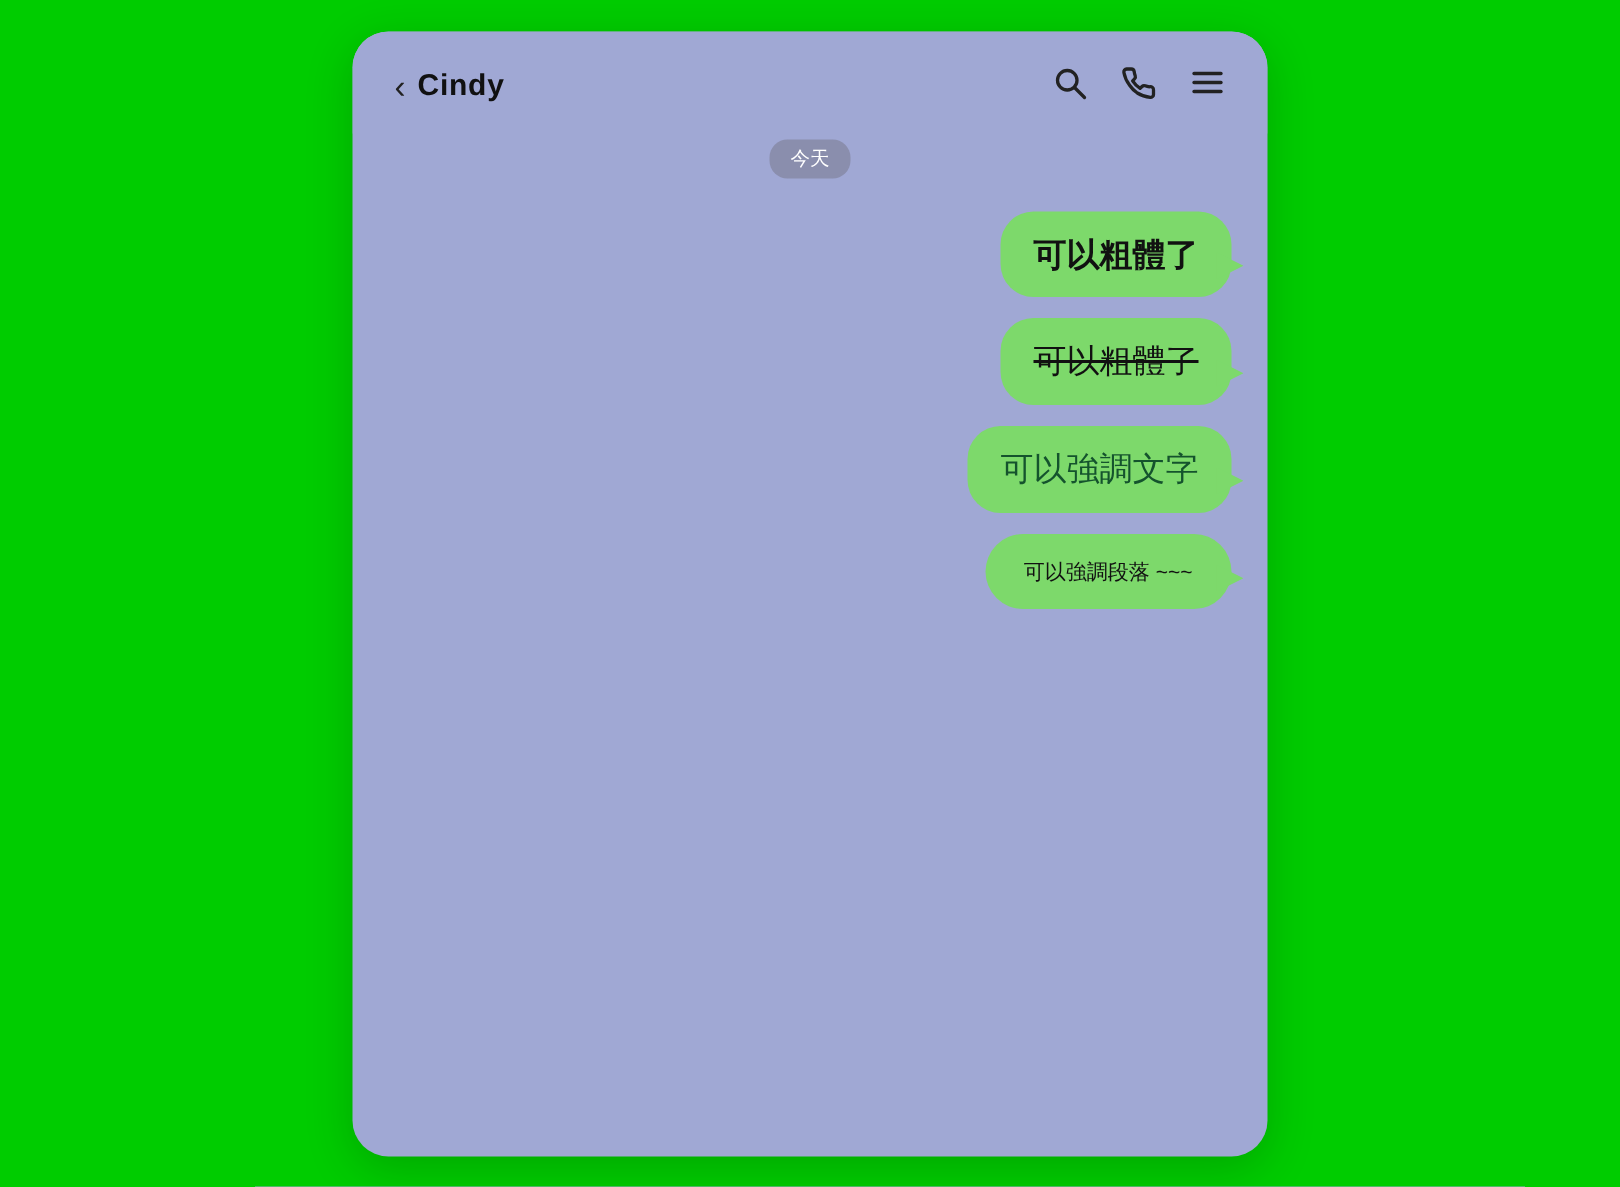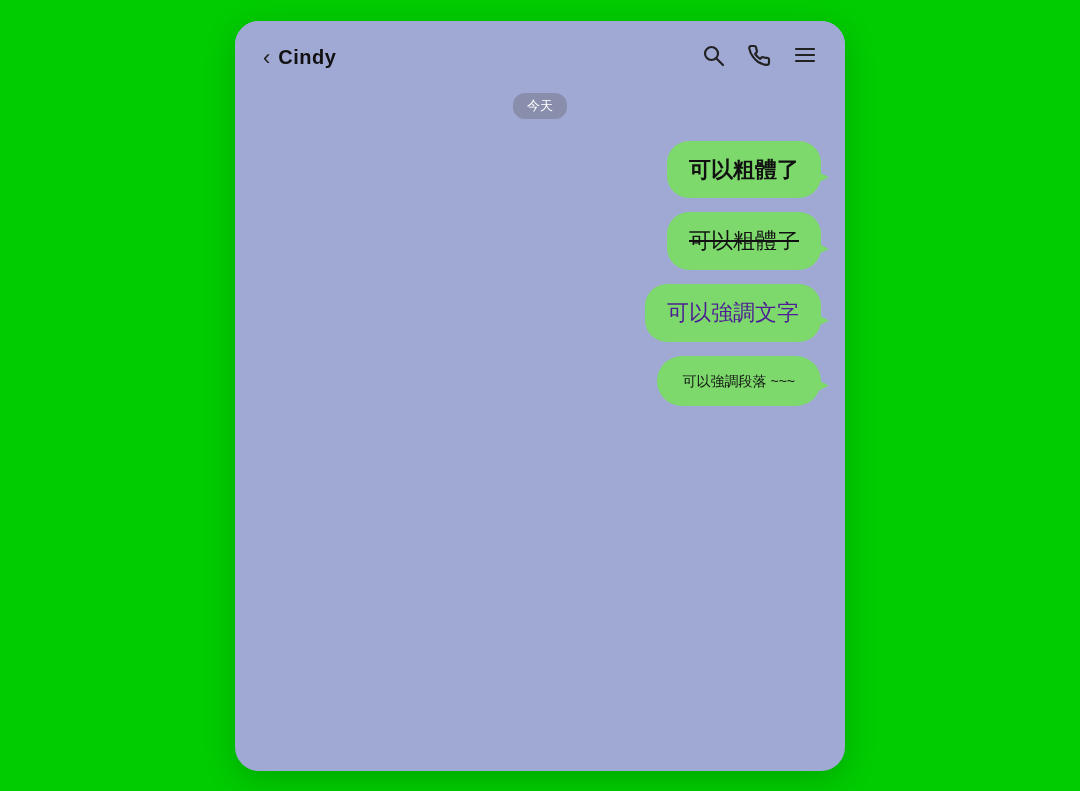--- a/index.html
+++ b/index.html
@@ -119,21 +119,21 @@
 
     .bubble.italic-text {
       font-style: italic;
     }
 
     .bubble.strikethrough-text {
       text-decoration: line-through;
     }
 
     .bubble.highlight-text {
-      color: #4c1d95;
+      color: #14532d;
     }
 
     .bubble.large-bubble {
       font-size: 14px;
       border-radius: 28px;
       padding: 16px 26px;
     }
   </style>
 </head>
 <body>

